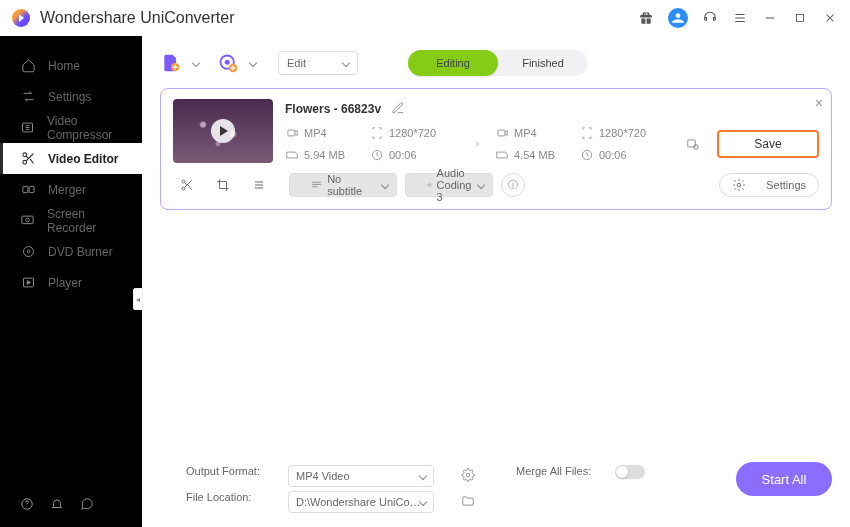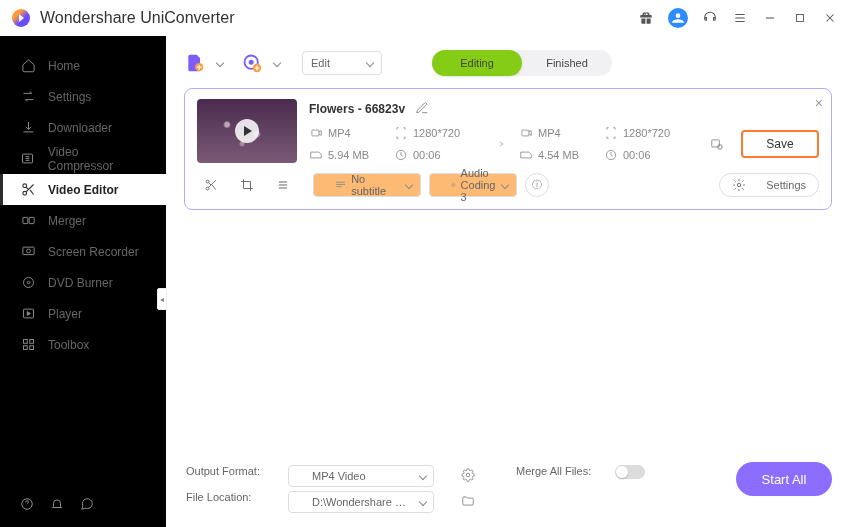--- a/index.html
+++ b/index.html
@@ -34,31 +34,31 @@
 .thumb:before{content:"";position:absolute;inset:0;background:radial-gradient(circle at 30% 40%,rgba(255,235,245,.6) 2px,transparent 4px),radial-gradient(circle at 60% 55%,rgba(255,235,245,.5) 2px,transparent 4px),radial-gradient(circle at 45% 70%,rgba(255,225,240,.4) 2px,transparent 3px)}
 .play{position:absolute;left:50%;top:50%;width:24px;height:24px;border-radius:50%;background:rgba(255,255,255,.85);transform:translate(-50%,-50%)}
 .play:after{content:"";position:absolute;width:0;height:0;border-left:8px solid #333;border-top:5px solid transparent;border-bottom:5px solid transparent;left:9px;top:7px}
 .finfo{flex:1}
 .ftitle{font-weight:600;font-size:12px;color:#333;display:flex;align-items:center;gap:10px;margin-bottom:8px}
 .stats{display:flex;align-items:center}
 .statcol{width:85px;display:flex;flex-direction:column;gap:8px}
 .stat{display:flex;align-items:center;gap:5px;font-size:11px;color:#888}
 .arrow{width:28px;height:20px;display:flex;align-items:center;justify-content:center;color:#ccc;margin:0 6px}
 .gear-btn{width:24px;height:24px;display:flex;align-items:center;justify-content:center;color:#888;cursor:pointer;margin-left:16px}
-.save-btn{width:78px;height:28px;border:2px solid #ff7a2e;border-radius:4px;font-size:12px;color:#333;background:#fff;display:flex;align-items:center;justify-content:center;margin-left:12px;cursor:pointer}
+.save-btn{width:102px;height:28px;border:2px solid #ff7a2e;border-radius:4px;font-size:12px;color:#333;background:#fff;display:flex;align-items:center;justify-content:center;margin-left:12px;cursor:pointer}
 .row2{display:flex;align-items:center;gap:8px;margin-top:10px}
 .mini-btn{width:28px;height:22px;display:flex;align-items:center;justify-content:center;color:#666;cursor:pointer}
-.sel{height:24px;border:1px solid #ddd;border-radius:4px;font-size:11px;color:#666;padding:0 20px;display:flex;align-items:center;background:#fdba74;cursor:pointer;position:relative}
+.sel{height:24px;border:1px solid #ddd;border-radius:4px;font-size:11px;color:#666;padding:0 20px;display:flex;align-items:center;background:#e5e5e5;cursor:pointer;position:relative}
 .sel .drop-sm{position:absolute;right:8px;top:8px}
 .info-ic{width:24px;height:24px;border:1px solid #ddd;border-radius:12px;display:flex;align-items:center;justify-content:center;font-size:10px;color:#888;cursor:pointer}
 .settings-btn{height:24px;border:1px solid #ddd;border-radius:12px;padding:0 12px;font-size:11px;color:#666;display:flex;align-items:center;gap:20px;cursor:pointer;margin-left:auto}
 .footer{position:absolute;bottom:0;left:186px;right:18px;height:68px;padding:6px 0}
 .frow{display:flex;align-items:flex-start;gap:24px;height:26px;font-size:11px;color:#666}
 .lbl{width:78px}
-.fsel{width:146px;height:22px;border:1px solid #ddd;border-radius:4px;padding:0 23px;font-size:11px;color:#666;background:#fff;display:flex;align-items:center;position:relative;cursor:pointer}
+.fsel{width:146px;height:22px;border:1px solid #ddd;border-radius:4px;padding:0 7px;font-size:11px;color:#666;background:#fff;display:flex;align-items:center;position:relative;cursor:pointer}
 .fsel .drop-sm{position:absolute;right:7px;top:7px}
 .sq-ic{width:20px;height:20px;display:flex;align-items:center;justify-content:center;color:#888;cursor:pointer}
 .toggle{width:30px;height:14px;border-radius:8px;background:#ddd;position:relative;cursor:pointer}
 .toggle:after{content:"";position:absolute;width:12px;height:12px;border-radius:50%;background:#fff;top:1px;left:1px;box-shadow:0 1px 2px rgba(0,0,0,.2)}
 .start-btn{position:absolute;right:0;bottom:31px;width:96px;height:34px;background:#8b6eff;border-radius:18px;color:#fff;font-size:13px;display:flex;align-items:center;justify-content:center;cursor:pointer}
 .bottom-icons{position:absolute;left:20px;bottom:12px;display:flex;gap:16px;color:#999}
 .bottom-icons div{cursor:pointer}
 svg{width:14px;height:14px}
 .tbicon svg{width:20px;height:20px}
 .sic svg{width:15px;height:15px}
@@ -123,28 +123,20 @@
         <span class="sic">
           <svg viewBox="0 0 24 24" fill="none" stroke="currentColor" stroke-width="1.6">
             <path d="M4 7h13l-3-3M20 17H7l3 3"></path>
           </svg>
         </span>
         <span>Settings</span>
       </div>
     <div class="side-item">
         <span class="sic">
           <svg viewBox="0 0 24 24" fill="none" stroke="currentColor" stroke-width="1.6">
-            <path d="M12 3v12m0 0l-4-4m4 4l4-4M4 19h16"></path>
-          </svg>
-        </span>
-        <span>Downloader</span>
-      </div>
-    <div class="side-item">
-        <span class="sic">
-          <svg viewBox="0 0 24 24" fill="none" stroke="currentColor" stroke-width="1.6">
             <rect x="4" y="5" width="16" height="14" rx="1"></rect>
             <path d="M9 9h6M9 12h6M9 15h6"></path>
           </svg>
         </span>
         <span>Video Compressor</span>
       </div>
     <div class="side-item active">
         <span class="sic">
           <svg viewBox="0 0 24 24" fill="none" stroke="currentColor" stroke-width="1.8">
             <circle cx="6" cy="6" r="3"></circle>
@@ -182,31 +174,20 @@
         <span>DVD Burner</span>
       </div>
     <div class="side-item">
         <span class="sic">
           <svg viewBox="0 0 24 24" fill="none" stroke="currentColor" stroke-width="1.6">
             <rect x="4" y="5" width="16" height="14" rx="1"></rect>
             <path d="M10 9l5 3-5 3z" fill="currentColor"></path>
           </svg>
         </span>
         <span>Player</span>
-      </div>
-    <div class="side-item">
-        <span class="sic">
-          <svg viewBox="0 0 24 24" fill="none" stroke="currentColor" stroke-width="1.6">
-            <rect x="4" y="4" width="6" height="6"></rect>
-            <rect x="14" y="4" width="6" height="6"></rect>
-            <rect x="4" y="14" width="6" height="6"></rect>
-            <rect x="14" y="14" width="6" height="6"></rect>
-          </svg>
-        </span>
-        <span>Toolbox</span>
       </div>
     <div class="collapse">◂</div>
     <div class="bottom-icons">
       <div><svg viewBox="0 0 24 24" fill="none" stroke="currentColor" stroke-width="1.6">
             <circle cx="12" cy="12" r="9"></circle>
             <path d="M9.5 9a2.5 2.5 0 115 0c0 1.5-2.5 2-2.5 3.5M12 17h.01"></path>
           </svg></div>
       <div><svg viewBox="0 0 24 24" fill="none" stroke="currentColor" stroke-width="1.6">
             <path d="M18 16v-5a6 6 0 10-12 0v5l-2 2h16l-2-2z"></path>
           </svg></div>

